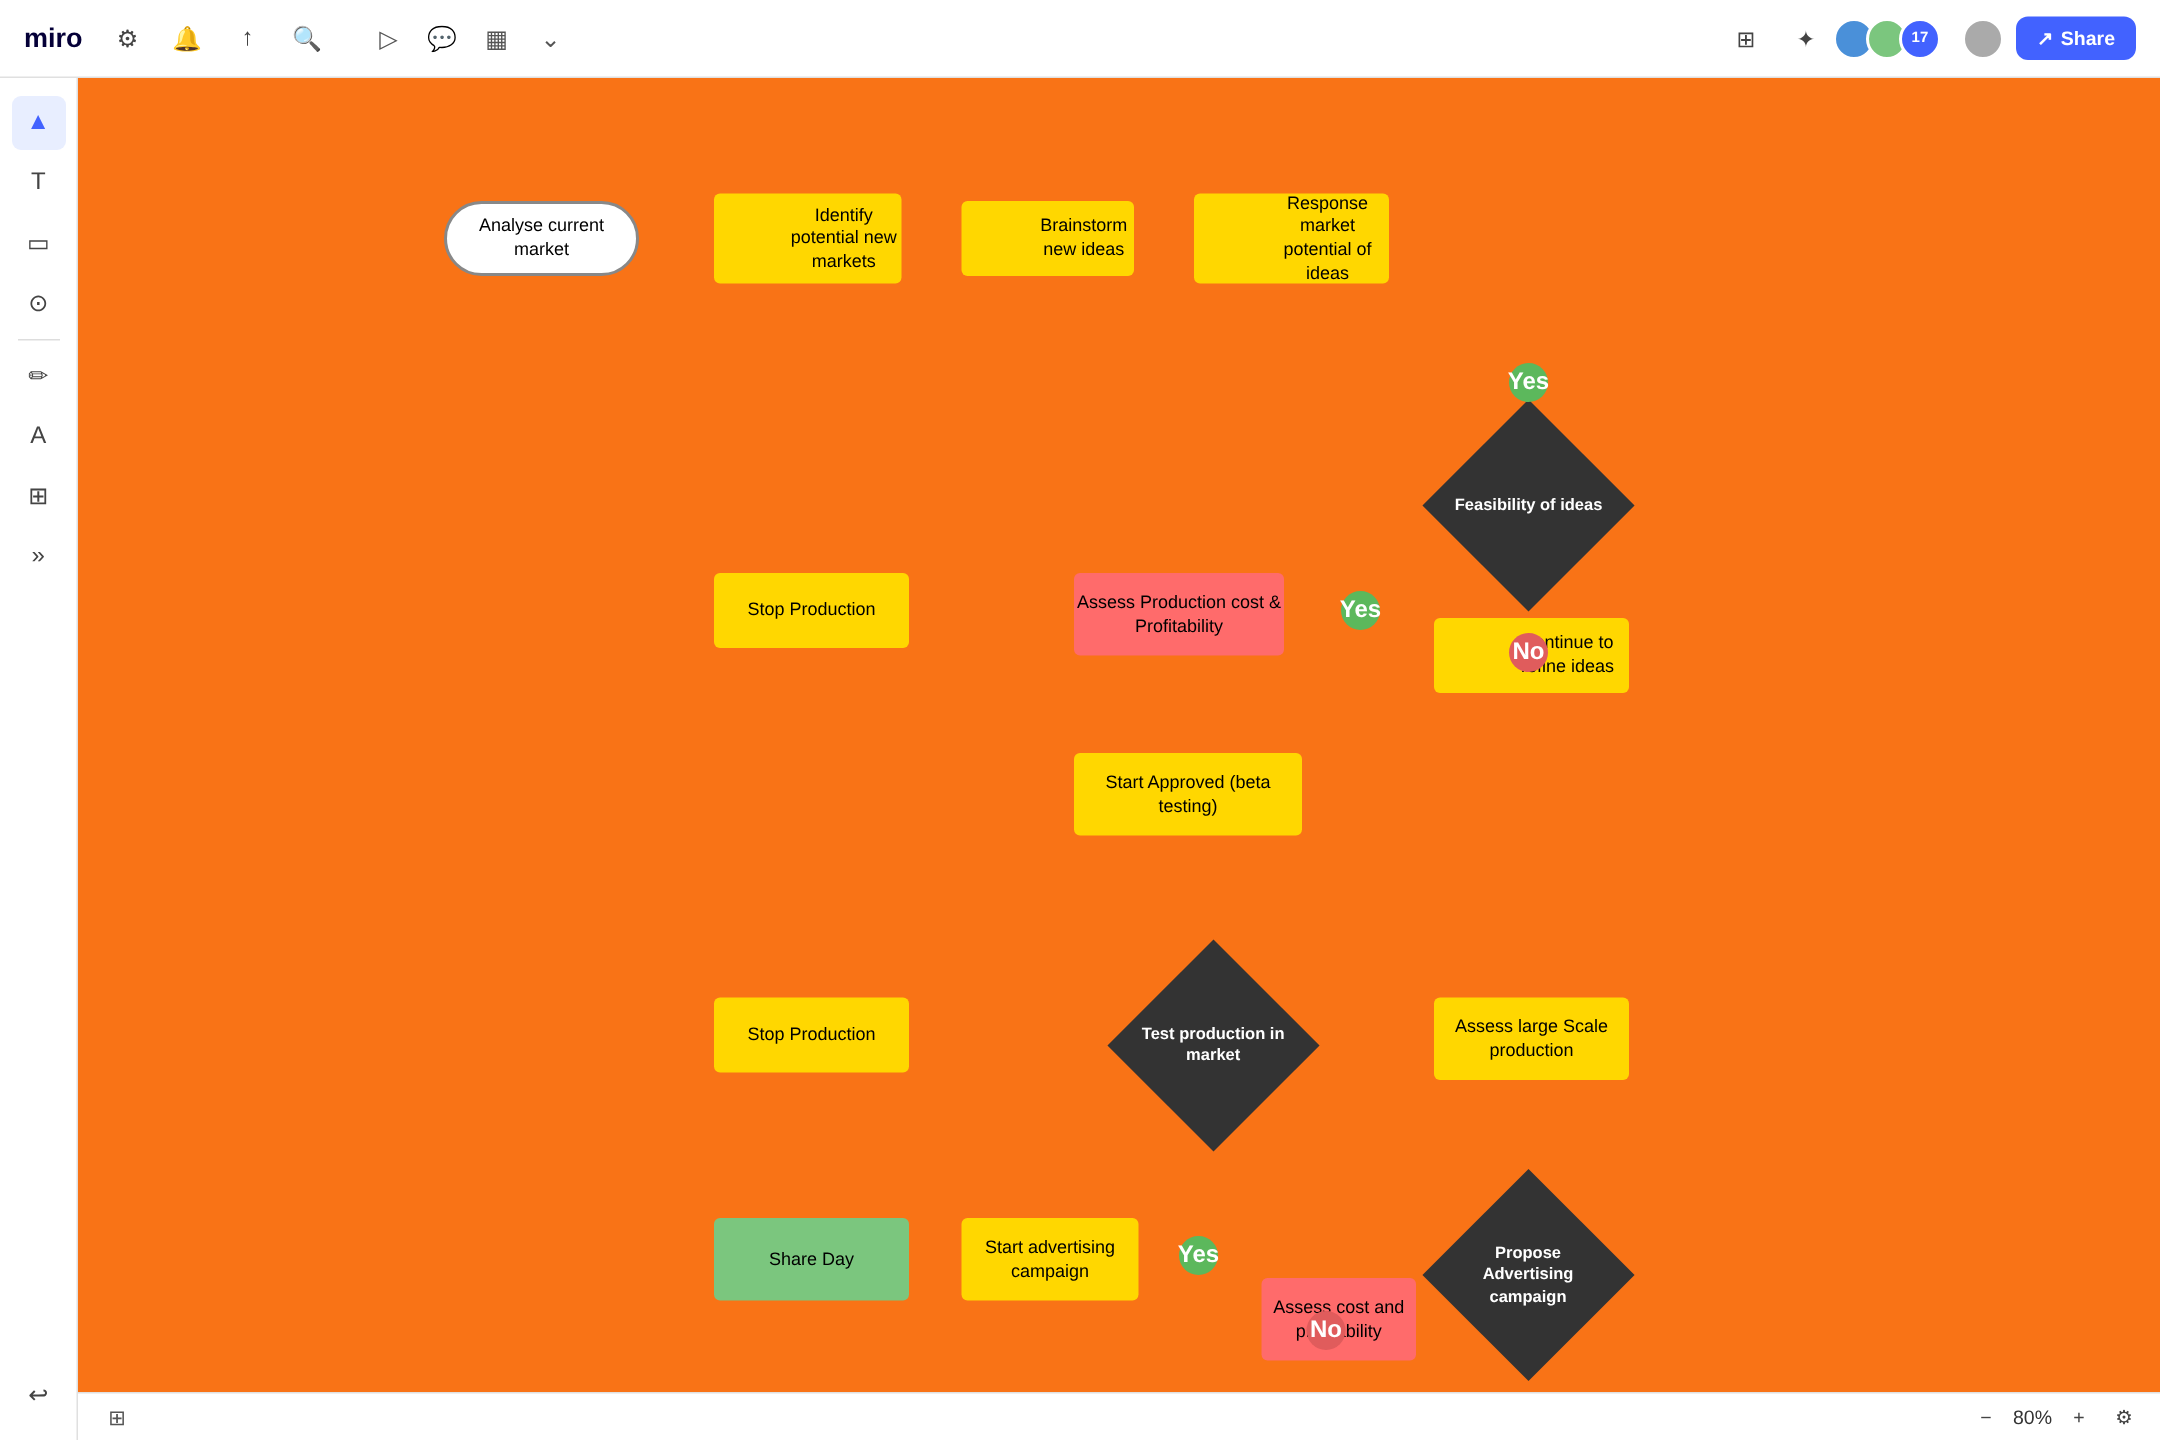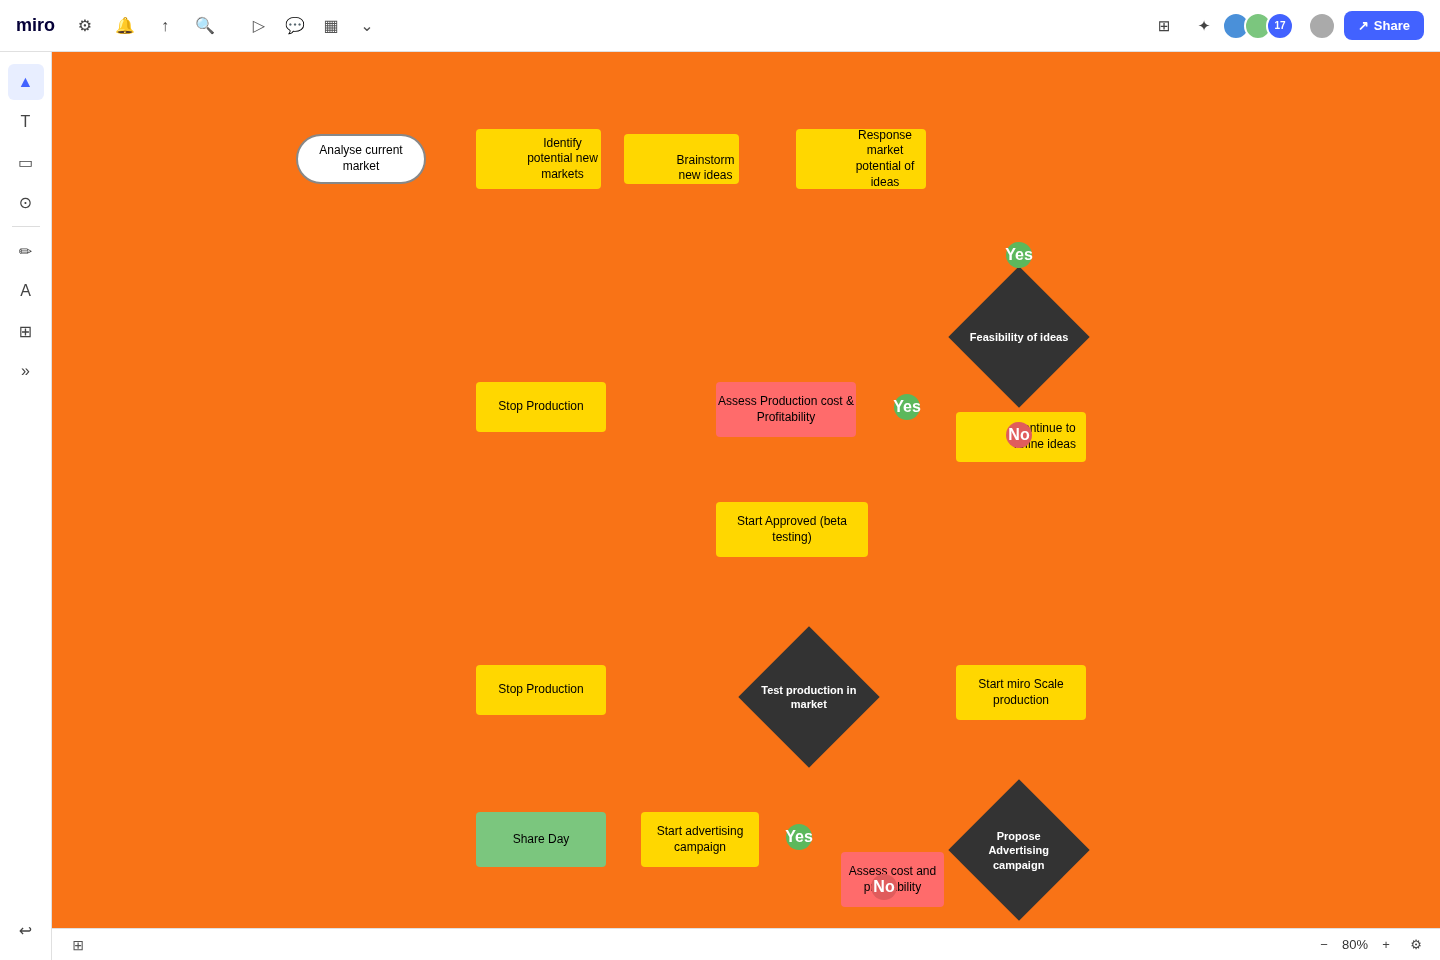--- a/index.html
+++ b/index.html
@@ -225,21 +225,21 @@
     </svg>
 
     <div class="node node-oval w130 h50" style="left:0; top:22px;">
       <span>Analyse current market</span>
     </div>
 
     <div class="node node-yellow w120 h60" style="left:180px; top:17px; width:125px;">
       <span>Identify potential new markets</span>
     </div>
 
-    <div class="node node-yellow w120 h50" style="left:328px; top:22px; width:115px;align-items:flex-end;">
+    <div class="node node-yellow w120 h50" style="left:345px; top:22px; width:115px;">
       <span>Brainstorm new ideas</span>
     </div>
 
     <div class="node node-yellow w120 h60" style="left:500px; top:17px; width:130px;">
       <span>Response market potential of ideas</span>
     </div>
 
     <div class="conn-circle conn-green" style="left:710px; top:130px;">
       <span>Yes</span>
     </div>
@@ -274,21 +274,21 @@
 
     <div class="node node-diamond" style="left:463px; top:535px;">
       <div class="diamond-text"><span>Test production in market</span></div>
     </div>
 
     <div class="node node-yellow" style="left:180px; top:553px; width:130px; height:50px;">
       <span>Stop Production</span>
     </div>
 
     <div class="node node-yellow" style="left:660px; top:553px; width:130px; height:55px;">
-      <span>Start miro Scale production</span>
+      <span>Assess large Scale production</span>
     </div>
 
     <div class="node node-diamond" style="left:673px; top:688px;">
       <div class="diamond-text"><span>Propose Advertising campaign</span></div>
     </div>
 
     <div class="node node-red" style="left:545px; top:700px; width:103px; height:55px;margin-top:40px;">
       <span>Assess cost and profitability</span>
     </div>
 

